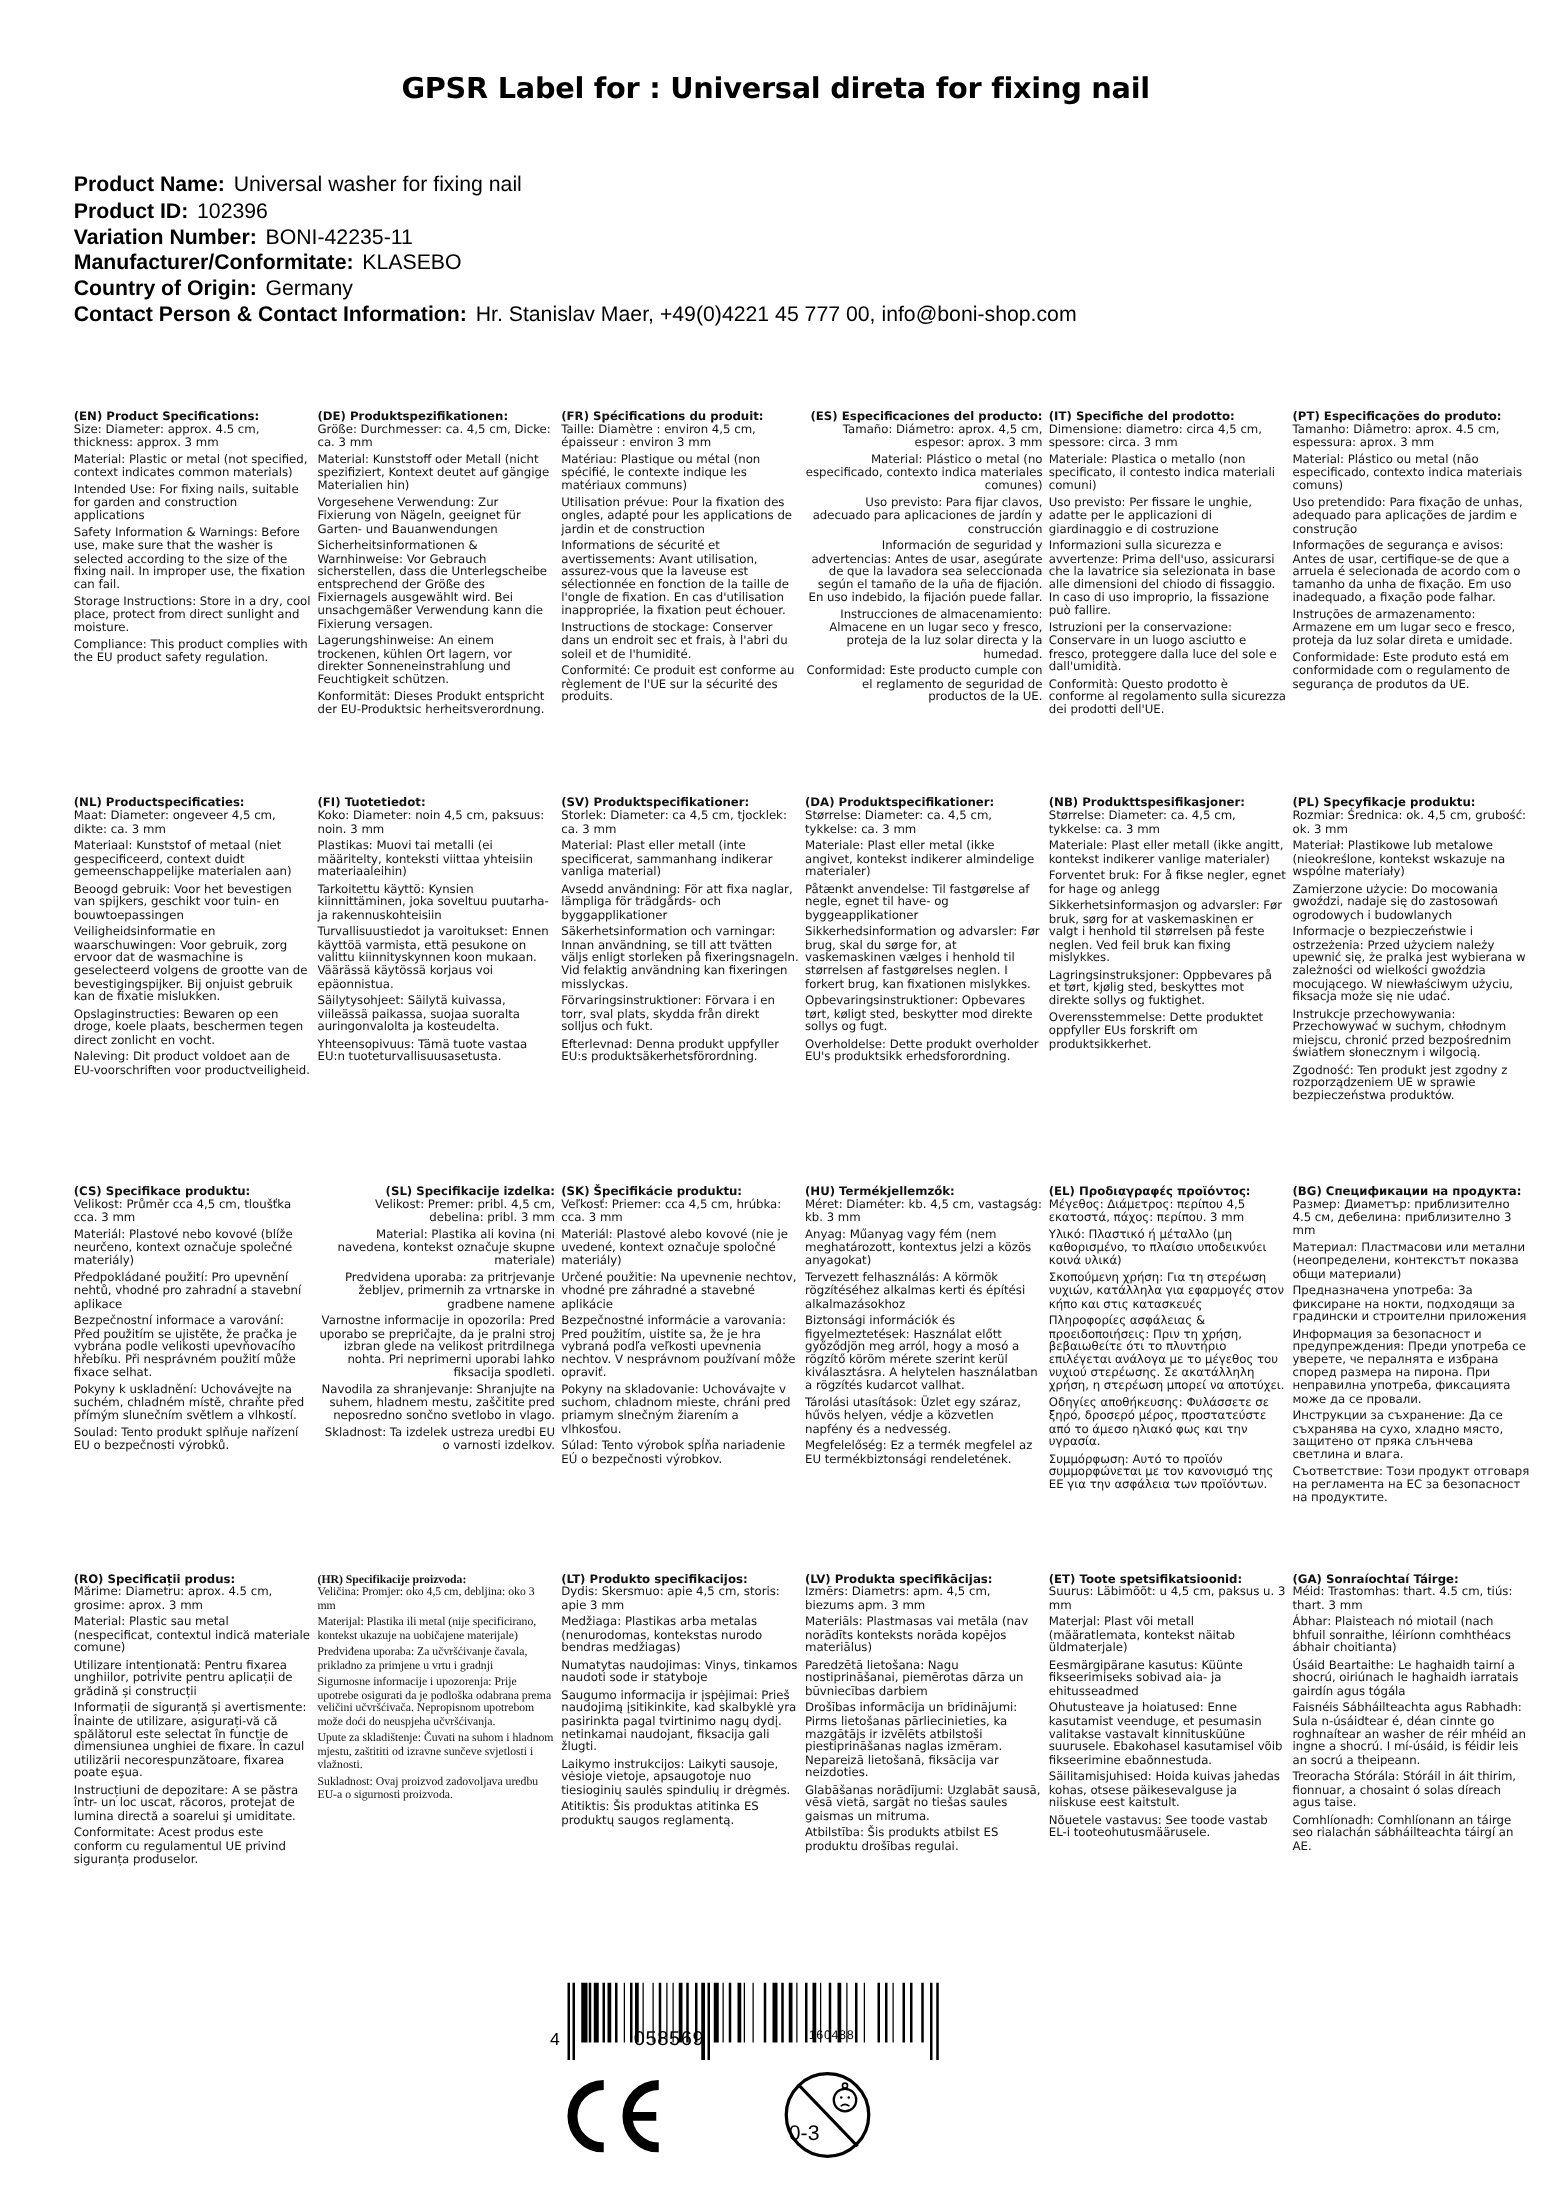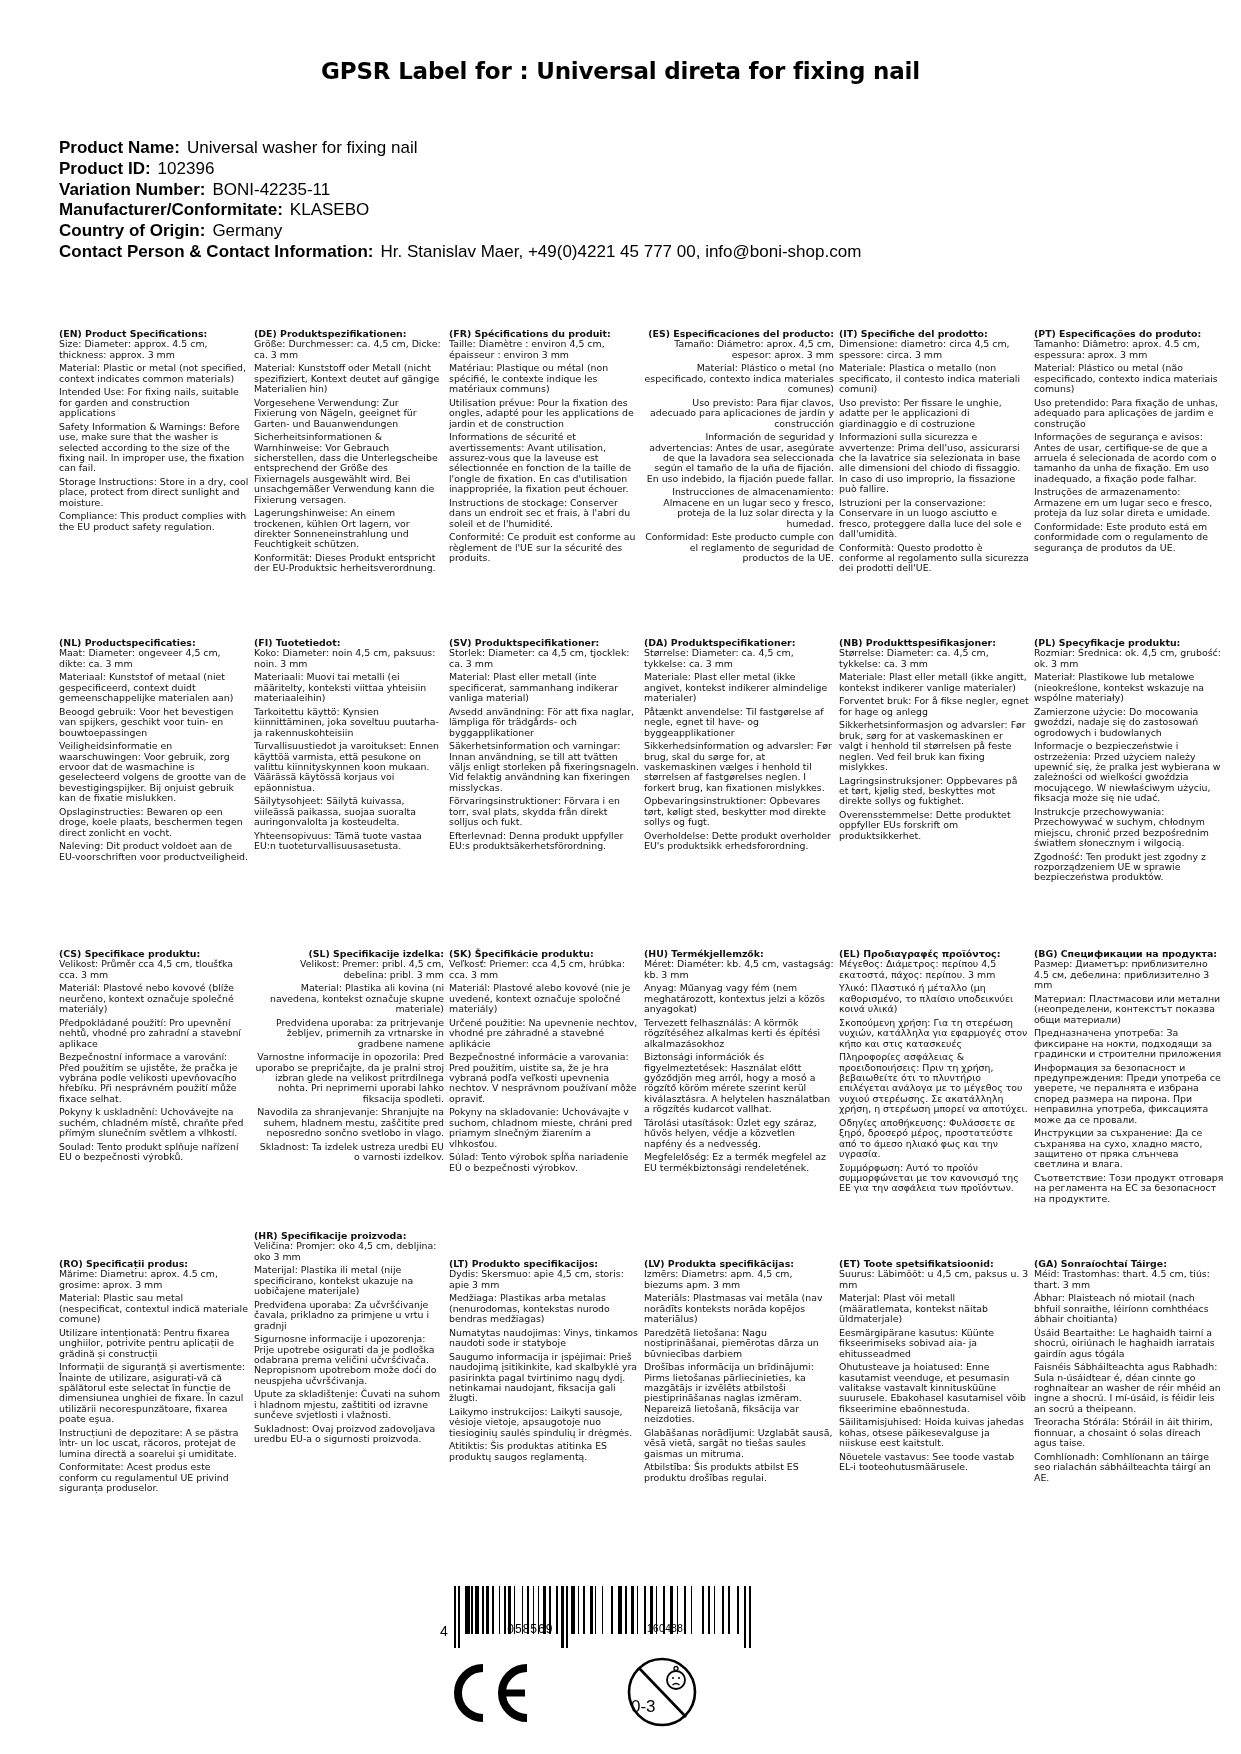--- a/index.html
+++ b/index.html
@@ -8,21 +8,21 @@
   .info { position:absolute; top:138px; left:59px; font-family:"Liberation Sans", sans-serif; font-size:17px; line-height:20.8px; }
   .info-row { white-space:nowrap; }
   .info-row .lbl { font-weight:bold; margin-right:7px; }
   .grid { position:absolute; top:312px; left:59px; width:1180px; }
   .section { position:absolute; width:190px; font-size:9.4px; line-height:10.4px; font-family:"DejaVu Sans", sans-serif; color:#111;margin-top:17px; }
   .section .head { font-weight:bold; white-space:nowrap; }
   .section p { margin:0 0 3.2px 0; }
   .barcode-wrap { position:absolute; top:1586px; left:440px; width:340px; height:62px; }
   .barcode { position:absolute; top:0; left:0; height:62px; width:340px; }
   .ean-first { position:absolute; top:1623px; left:440px; font-family:"Liberation Sans", sans-serif; font-size:14px; }
-  .ean-left { position:absolute; top:1623px; left:507px; font-family:Liberation Mono, monospace; font-size:12px; letter-spacing:0.5px; }
+  .ean-left { position:absolute; top:1623px; left:507px; font-family:Liberation Sans, sans-serif; font-size:16px; letter-spacing:0.5px; }
   .ean-right { position:absolute; top:1623px; left:647px; font-family:"Liberation Sans", sans-serif; font-size:10px; letter-spacing:0.5px;text-align:center; }
   .ce { position:absolute; top:1664px; left:453px; width:84px; height:58px; }
   .age { position:absolute; top:1656px; left:626px; width:72px; height:72px; }
 </style>
 </head>
 <body>
 
 <div class="title">GPSR Label for : Universal direta for fixing nail</div>
 
 <div class="info">
@@ -94,21 +94,21 @@
       <p>Maat: Diameter: ongeveer 4,5 cm, dikte: ca. 3 mm</p>
       <p>Materiaal: Kunststof of metaal (niet gespecificeerd, context duidt gemeenschappelijke materialen aan)</p>
       <p>Beoogd gebruik: Voor het bevestigen van spijkers, geschikt voor tuin- en bouwtoepassingen</p>
       <p>Veiligheidsinformatie en waarschuwingen: Voor gebruik, zorg ervoor dat de wasmachine is geselecteerd volgens de grootte van de bevestigingspijker. Bij onjuist gebruik kan de fixatie mislukken.</p>
       <p>Opslaginstructies: Bewaren op een droge, koele plaats, beschermen tegen direct zonlicht en vocht.</p>
       <p>Naleving: Dit product voldoet aan de EU-voorschriften voor productveiligheid.</p>
     </div>
     <div class="section" style="left: 195px; top: 309px;">
       <div class="head">(FI) Tuotetiedot:</div>
       <p>Koko: Diameter: noin 4,5 cm, paksuus: noin. 3 mm</p>
-      <p>Materiaali: Muovi tai metalli (ei määritelty, konteksti viittaa yhteisiin materiaaleihin)</p>
+      <p>Plastikas: Muovi tai metalli (ei määritelty, konteksti viittaa yhteisiin materiaaleihin)</p>
       <p>Tarkoitettu käyttö: Kynsien kiinnittäminen, joka soveltuu puutarha- ja rakennuskohteisiin</p>
       <p>Turvallisuustiedot ja varoitukset: Ennen käyttöä varmista, että pesukone on valittu kiinnityskynnen koon mukaan. Väärässä käytössä korjaus voi epäonnistua.</p>
       <p>Säilytysohjeet: Säilytä kuivassa, viileässä paikassa, suojaa suoralta auringonvalolta ja kosteudelta.</p>
       <p>Yhteensopivuus: Tämä tuote vastaa EU:n tuoteturvallisuusasetusta.</p>
     </div>
     <div class="section" style="left: 390px; top: 309px;">
       <div class="head">(SV) Produktspecifikationer:</div>
       <p>Storlek: Diameter: ca 4,5 cm, tjocklek: ca. 3 mm</p>
       <p>Material: Plast eller metall (inte specificerat, sammanhang indikerar vanliga material)</p>
       <p>Avsedd användning: För att fixa naglar, lämpliga för trädgårds- och byggapplikationer</p>
@@ -199,21 +199,21 @@
     </div>
     <div class="section" style="left: 0px; top: 930px;">
       <div class="head">(RO) Specificații produs:</div>
       <p>Mărime: Diametru: aprox. 4.5 cm, grosime: aprox. 3 mm</p>
       <p>Material: Plastic sau metal (nespecificat, contextul indică materiale comune)</p>
       <p>Utilizare intenționată: Pentru fixarea unghiilor, potrivite pentru aplicații de grădină și construcții</p>
       <p>Informații de siguranță și avertismente: Înainte de utilizare, asigurați-vă că spălătorul este selectat în funcție de dimensiunea unghiei de fixare. În cazul utilizării necorespunzătoare, fixarea poate eşua.</p>
       <p>Instrucțiuni de depozitare: A se păstra într- un loc uscat, răcoros, protejat de lumina directă a soarelui şi umiditate.</p>
       <p>Conformitate: Acest produs este conform cu regulamentul UE privind siguranța produselor.</p>
     </div>
-    <div class="section" style="left: 195px; top: 902px;">
+    <div class="section" style="left: 195px; top: 930px; font-family: Liberation Serif, serif;">
       <div class="head">(HR) Specifikacije proizvoda:</div>
       <p>Veličina: Promjer: oko 4,5 cm, debljina: oko 3 mm</p>
       <p>Materijal: Plastika ili metal (nije specificirano, kontekst ukazuje na uobičajene materijale)</p>
       <p>Predviđena uporaba: Za učvršćivanje čavala, prikladno za primjene u vrtu i gradnji</p>
       <p>Sigurnosne informacije i upozorenja: Prije upotrebe osigurati da je podloška odabrana prema veličini učvršćivača. Nepropisnom upotrebom može doći do neuspjeha učvršćivanja.</p>
       <p>Upute za skladištenje: Čuvati na suhom i hladnom mjestu, zaštititi od izravne sunčeve svjetlosti i vlažnosti.</p>
       <p>Sukladnost: Ovaj proizvod zadovoljava uredbu EU-a o sigurnosti proizvoda.</p>
     </div>
     <div class="section" style="left: 390px; top: 930px;">
       <div class="head">(LT) Produkto specifikacijos:</div>

